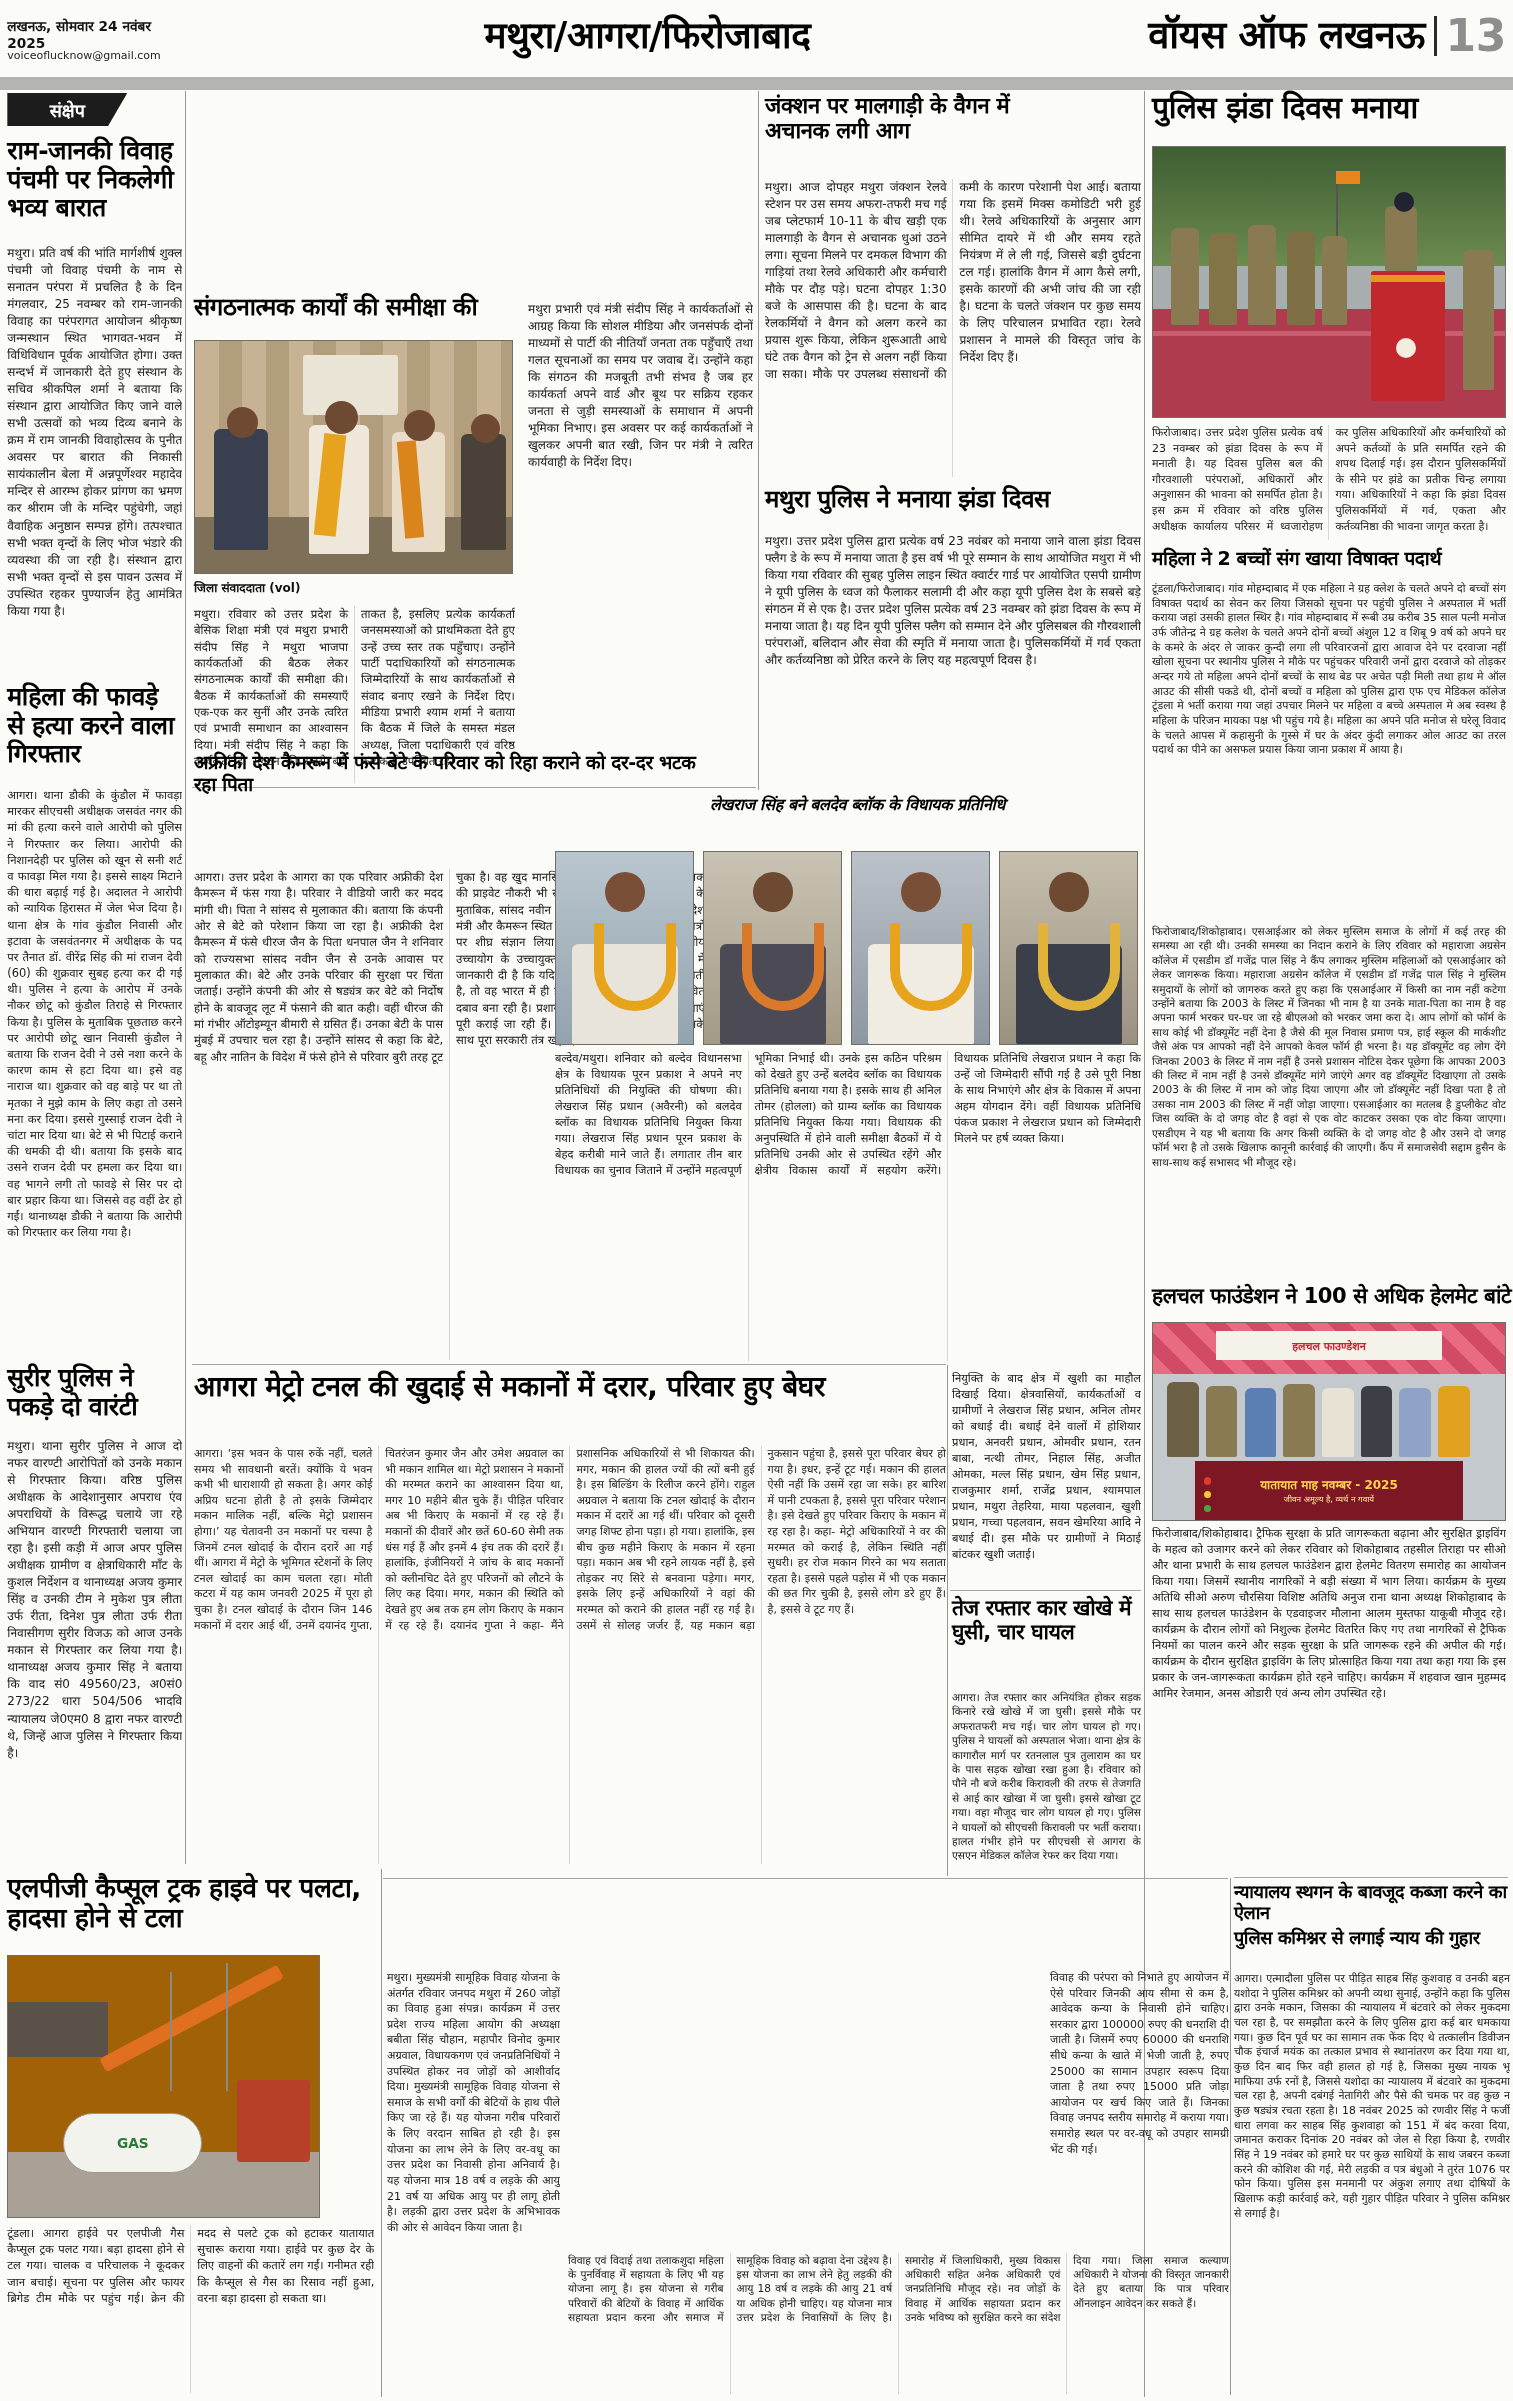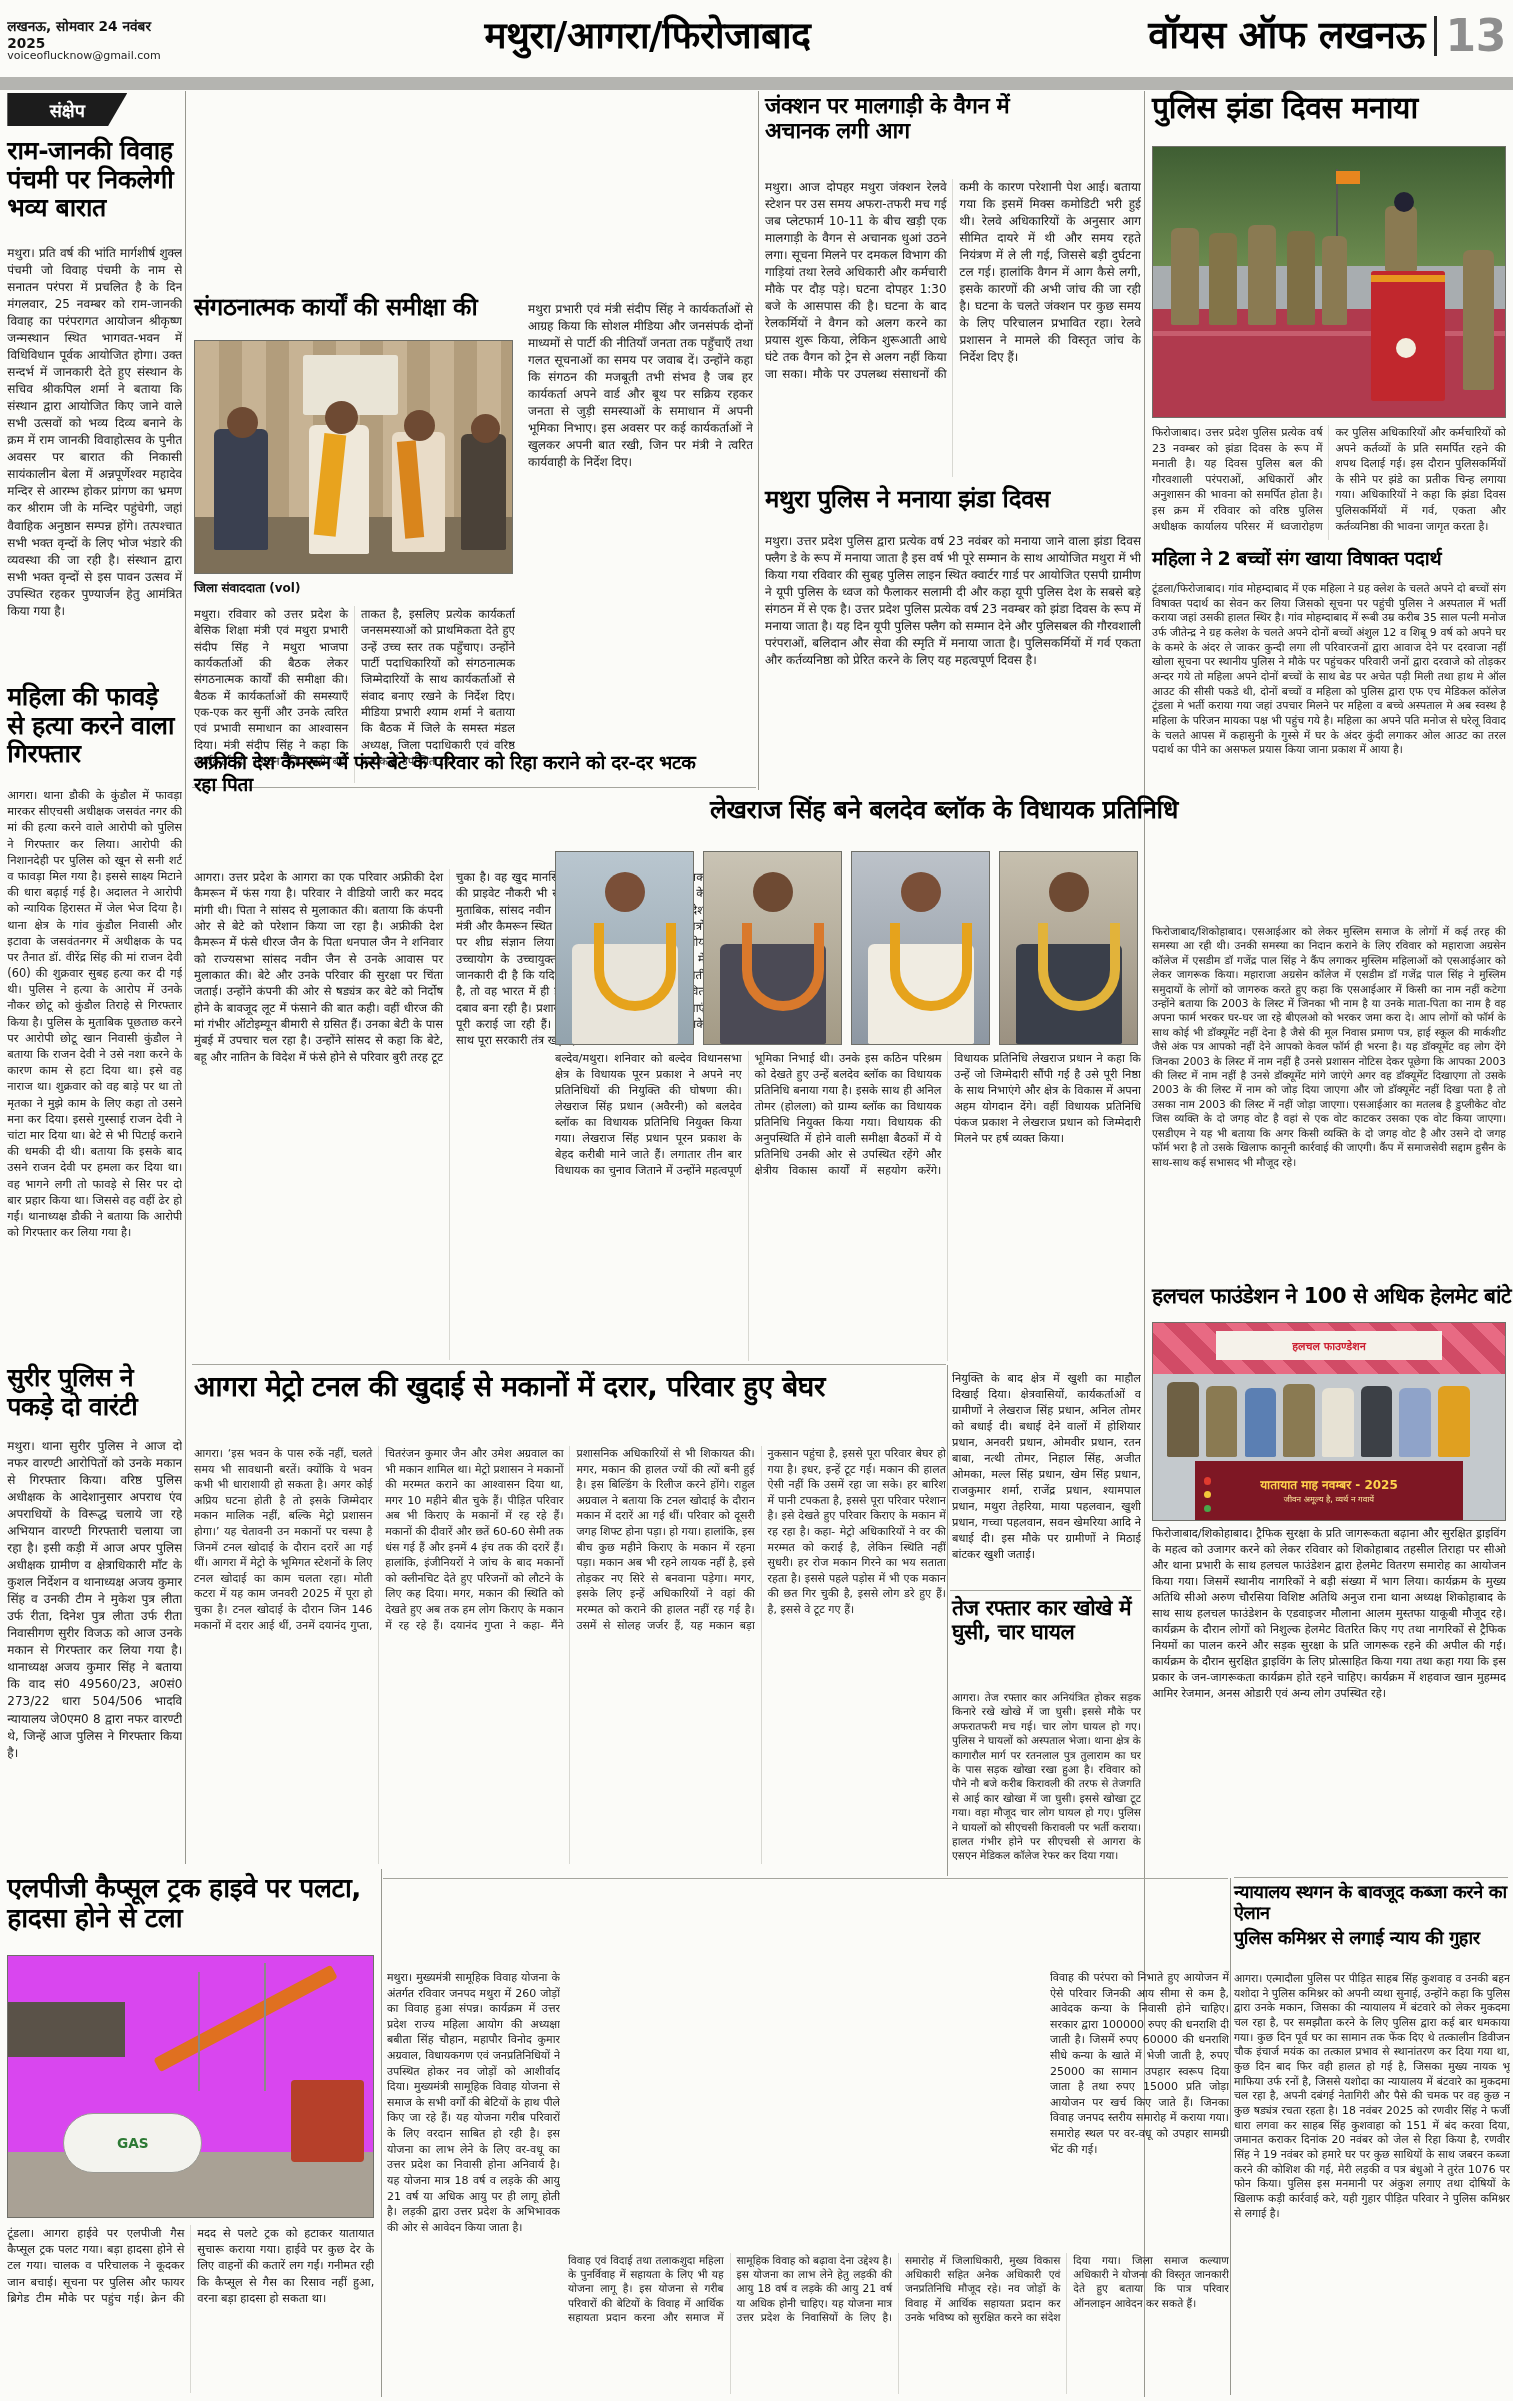--- a/index.html
+++ b/index.html
@@ -50,21 +50,21 @@
     <span style="color:#fff;font-weight:700;font-size:18px;">संक्षेप</span>
   </div>
   <div class="abs hl" style="left:7.3px;top:137px;width:175px;font-size:25px;">राम-जानकी विवाह पंचमी पर निकलेगी भव्य बारात</div>
   <div class="abs jt" style="left:7.3px;top:245px;width:175px;height:431px;font-size:12px;">मथुरा। प्रति वर्ष की भांति मार्गशीर्ष शुक्ल पंचमी जो विवाह पंचमी के नाम से सनातन परंपरा में प्रचलित है के दिन मंगलवार, 25 नवम्बर को राम-जानकी विवाह का परंपरागत आयोजन श्रीकृष्ण जन्मस्थान स्थित भागवत-भवन में विधिविधान पूर्वक आयोजित होगा। उक्त सन्दर्भ में जानकारी देते हुए संस्थान के सचिव श्रीकपिल शर्मा ने बताया कि संस्थान द्वारा आयोजित किए जाने वाले सभी उत्सवों को भव्य दिव्य बनाने के क्रम में राम जानकी विवाहोत्सव के पुनीत अवसर पर बारात की निकासी सायंकालीन बेला में अन्नपूर्णेश्वर महादेव मन्दिर से आरम्भ होकर प्रांगण का भ्रमण कर श्रीराम जी के मन्दिर पहुंचेगी, जहां वैवाहिक अनुष्ठान सम्पन्न होंगे। तत्पश्चात सभी भक्त वृन्दों के लिए भोज भंडारे की व्यवस्था की जा रही है। संस्थान द्वारा सभी भक्त वृन्दों से इस पावन उत्सव में उपस्थित रहकर पुण्यार्जन हेतु आमंत्रित किया गया है।</div>
   <div class="abs hl" style="left:7.3px;top:683px;width:175px;font-size:25px;">महिला की फावड़े से हत्या करने वाला गिरफ्तार</div>
   <div class="abs jt" style="left:7.3px;top:787px;width:175px;height:568px;font-size:11.4px;">आगरा। थाना डौकी के कुंडौल में फावड़ा मारकर सीएचसी अधीक्षक जसवंत नगर की मां की हत्या करने वाले आरोपी को पुलिस ने गिरफ्तार कर लिया। आरोपी की निशानदेही पर पुलिस को खून से सनी शर्ट व फावड़ा मिल गया है। इससे साक्ष्य मिटाने की धारा बढ़ाई गई है। अदालत ने आरोपी को न्यायिक हिरासत में जेल भेज दिया है। थाना क्षेत्र के गांव कुंडौल निवासी और इटावा के जसवंतनगर में अधीक्षक के पद पर तैनात डॉ. वीरेंद्र सिंह की मां राजन देवी (60) की शुक्रवार सुबह हत्या कर दी गई थी। पुलिस ने हत्या के आरोप में उनके नौकर छोटू को कुंडौल तिराहे से गिरफ्तार किया है। पुलिस के मुताबिक पूछताछ करने पर आरोपी छोटू खान निवासी कुंडौल ने बताया कि राजन देवी ने उसे नशा करने के कारण काम से हटा दिया था। इसे वह नाराज था। शुक्रवार को वह बाड़े पर था तो मृतका ने मुझे काम के लिए कहा तो उसने मना कर दिया। इससे गुस्साई राजन देवी ने चांटा मार दिया था। बेटे से भी पिटाई कराने की धमकी दी थी। बताया कि इसके बाद उसने राजन देवी पर हमला कर दिया था। वह भागने लगी तो फावड़े से सिर पर दो बार प्रहार किया था। जिससे वह वहीं ढेर हो गईं। थानाध्यक्ष डौकी ने बताया कि आरोपी को गिरफ्तार कर लिया गया है।</div>
   <div class="abs hl" style="left:7.3px;top:1364px;width:175px;font-size:25px;">सुरीर पुलिस ने पकड़े दो वारंटी</div>
   <div class="abs jt" style="left:7.3px;top:1438px;width:175px;height:424px;font-size:12px;">मथुरा। थाना सुरीर पुलिस ने आज दो नफर वारण्टी आरोपितों को उनके मकान से गिरफ्तार किया। वरिष्ठ पुलिस अधीक्षक के आदेशानुसार अपराध एंव अपराधियों के विरूद्ध चलाये जा रहे अभियान वारण्टी गिरफ्तारी चलाया जा रहा है। इसी कड़ी में आज अपर पुलिस अधीक्षक ग्रामीण व क्षेत्राधिकारी माँट के कुशल निर्देशन व थानाध्यक्ष अजय कुमार सिंह व उनकी टीम ने मुकेश पुत्र लीता उर्फ रीता, दिनेश पुत्र लीता उर्फ रीता निवासीगण सुरीर विजऊ को आज उनके मकान से गिरफ्तार कर लिया गया है। थानाध्यक्ष अजय कुमार सिंह ने बताया कि वाद सं0 49560/23, अ0सं0 273/22 धारा 504/506 भादवि न्यायालय जे0एम0 8 द्वारा नफर वारण्टी थे, जिन्हें आज पुलिस ने गिरफ्तार किया है।</div>
 
   <div class="abs hl" style="left:7.3px;top:1873px;width:369px;font-size:26.5px;">एलपीजी कैप्सूल ट्रक हाइवे पर पलटा, हादसा होने से टला</div>
-  <div class="photo" style="left:7.3px;top:1955px;width:367px;height:263px;background:#d946ef;">
+  <div class="photo" style="left:7.3px;top:1955px;width:313px;height:263px;background:#a16207;">
     <div class="ph-el" style="left:0;bottom:0;width:100%;height:25%;background:#a9a195;"></div>
     <div class="ph-el" style="left:0;top:46px;width:32%;height:55px;background:#5a5248;"></div>
     <div class="ph-el" style="left:55px;bottom:44px;width:137px;height:58px;background:#f3f3ee;border:1.8px solid #9a9a94;border-radius:31px;display:flex;align-items:center;justify-content:center;font-weight:700;color:#2d7a35;font-size:13.7px;">GAS</div>
     <div class="ph-el" style="right:27px;top:55px;width:201px;height:14.6px;background:#e07020;transform:rotate(-28deg);border-radius:3.7px;"></div>
     <div class="ph-el" style="right:9px;bottom:55px;width:73px;height:82px;background:#b6402a;border-radius:3.7px;"></div>
     <div class="ph-el" style="left:52%;top:16.4px;width:1.8px;height:119px;background:#8a8a86;"></div>
     <div class="ph-el" style="left:70%;top:7.3px;width:1.8px;height:128px;background:#8a8a86;"></div>
   </div>
   <div class="abs jt cols2" style="left:7.3px;top:2225px;width:367px;height:168px;font-size:11.4px;">टूंडला। आगरा हाईवे पर एलपीजी गैस कैप्सूल ट्रक पलट गया। बड़ा हादसा होने से टल गया। चालक व परिचालक ने कूदकर जान बचाई। सूचना पर पुलिस और फायर ब्रिगेड टीम मौके पर पहुंच गई। क्रेन की मदद से पलटे ट्रक को हटाकर यातायात सुचारू कराया गया। हाईवे पर कुछ देर के लिए वाहनों की कतारें लग गईं। गनीमत रही कि कैप्सूल से गैस का रिसाव नहीं हुआ, वरना बड़ा हादसा हो सकता था।</div>
 
@@ -138,21 +138,21 @@
     </div>
     <div class="ph-el" style="left:14.5%;bottom:18%;width:7.3px;height:7.3px;border-radius:50%;background:#e03b2f;"></div>
     <div class="ph-el" style="left:14.5%;bottom:11%;width:7.3px;height:7.3px;border-radius:50%;background:#f3c93a;"></div>
     <div class="ph-el" style="left:14.5%;bottom:4%;width:7.3px;height:7.3px;border-radius:50%;background:#49a74a;"></div>
   </div>
   <div class="abs jt" style="left:1152px;top:1526px;width:354px;height:347px;font-size:11.3px;">फिरोजाबाद/शिकोहाबाद। ट्रैफिक सुरक्षा के प्रति जागरूकता बढ़ाना और सुरक्षित ड्राइविंग के महत्व को उजागर करने को लेकर रविवार को शिकोहाबाद तहसील तिराहा पर सीओ और थाना प्रभारी के साथ हलचल फाउंडेशन द्वारा हेलमेट वितरण समारोह का आयोजन किया गया। जिसमें स्थानीय नागरिकों ने बड़ी संख्या में भाग लिया। कार्यक्रम के मुख्य अतिथि सीओ अरुण चौरसिया विशिष्ट अतिथि अनुज राना थाना अध्यक्ष शिकोहाबाद के साथ साथ हलचल फाउंडेशन के एडवाइजर मौलाना आलम मुस्तफा याकूबी मौजूद रहे। कार्यक्रम के दौरान लोगों को निशुल्क हेलमेट वितरित किए गए तथा नागरिकों से ट्रैफिक नियमों का पालन करने और सड़क सुरक्षा के प्रति जागरूक रहने की अपील की गई। कार्यक्रम के दौरान सुरक्षित ड्राइविंग के लिए प्रोत्साहित किया गया तथा कहा गया कि इस प्रकार के जन-जागरूकता कार्यक्रम होते रहने चाहिए। कार्यक्रम में शहवाज खान मुहम्मद आमिर रेजमान, अनस ओडारी एवं अन्य लोग उपस्थित रहे।</div>
 
   <div class="abs hl" style="left:194px;top:752px;width:511px;font-size:19px;">अफ्रीकी देश कैमरून में फंसे बेटे के परिवार को रिहा कराने को दर-दर भटक रहा पिता</div>
   <div class="abs jt cols2" style="left:194px;top:869px;width:511px;height:491px;font-size:11.5px;">आगरा। उत्तर प्रदेश के आगरा का एक परिवार अफ्रीकी देश कैमरून में फंस गया है। परिवार ने वीडियो जारी कर मदद मांगी थी। पिता ने सांसद से मुलाकात की। बताया कि कंपनी ओर से बेटे को परेशान किया जा रहा है। अफ्रीकी देश कैमरून में फंसे धीरज जैन के पिता धनपाल जैन ने शनिवार को राज्यसभा सांसद नवीन जैन से उनके आवास पर मुलाकात की। बेटे और उनके परिवार की सुरक्षा पर चिंता जताई। उन्होंने कंपनी की ओर से षड्यंत्र कर बेटे को निर्दोष होने के बावजूद लूट में फंसाने की बात कही। वहीं धीरज की मां गंभीर ऑटोइम्यून बीमारी से ग्रसित हैं। उनका बेटी के पास मुंबई में उपचार चल रहा है। उन्होंने सांसद से कहा कि बेटे, बहू और नातिन के विदेश में फंसे होने से परिवार बुरी तरह टूट चुका है। वह खुद मानसिक पीड़ा में हैं। अपनी वाहन चालक की प्राइवेट नौकरी भी सही से नहीं कर पा रहे हैं। पिता के मुताबिक, सांसद नवीन जैन ने बताया कि प्रधानमंत्री, विदेश मंत्री और कैमरून स्थित भारतीय उच्चायुक्त को भेजे गए पत्रों पर शीघ्र संज्ञान लिया गया है। कैमरून स्थित भारतीय उच्चायोग के उच्चायुक्त विनय खंडूजा ने जवाबी पत्र में जानकारी दी है कि यदि इस प्रकार की कानूनी प्रक्रिया होती है, तो वह भारत में ही होगी। इसके बावजूद कंपनी अनुचित दबाव बना रही है। प्रशासनिक स्तर की सभी औपचारिकताएं पूरी कराई जा रही हैं। जैन परिवार अकेला नहीं है। उनके साथ पूरा सरकारी तंत्र खड़ा है।</div>
 
-  <div class="abs hl" style="left:710px;top:796px;width:431px;font-size:25px;white-space:nowrap;">लेखराज सिंह बने बलदेव ब्लॉक के विधायक प्रतिनिधि</div>
+  <div class="abs hl" style="left:710px;top:796px;width:431px;font-size:16px;white-space:nowrap;font-style:italic;">लेखराज सिंह बने बलदेव ब्लॉक के विधायक प्रतिनिधि</div>
   <div class="photo" style="left:555px;top:851px;width:139px;height:194px;background:linear-gradient(180deg,#b9c6cf,#93a3ad);">
     <div class="fhead" style="left:49px;top:20px;width:40px;height:40px;background:#7a4f38;"></div>
     <div class="fig" style="left:16.4px;bottom:0;width:106px;height:100px;background:#e8e4da;"></div>
     <div class="garl" style="left:38px;top:71px;width:62px;height:78px;"></div>
   </div>
   <div class="photo" style="left:703px;top:851px;width:139px;height:194px;background:linear-gradient(180deg,#c9c3b4,#a39a85);">
     <div class="fhead" style="left:49px;top:20px;width:40px;height:40px;background:#6e4a33;"></div>
     <div class="fig" style="left:16.4px;bottom:0;width:106px;height:100px;background:#4b4a55;"></div>
     <div class="garl" style="left:38px;top:71px;width:62px;height:78px;border-color:#d9792c;"></div>
   </div>

